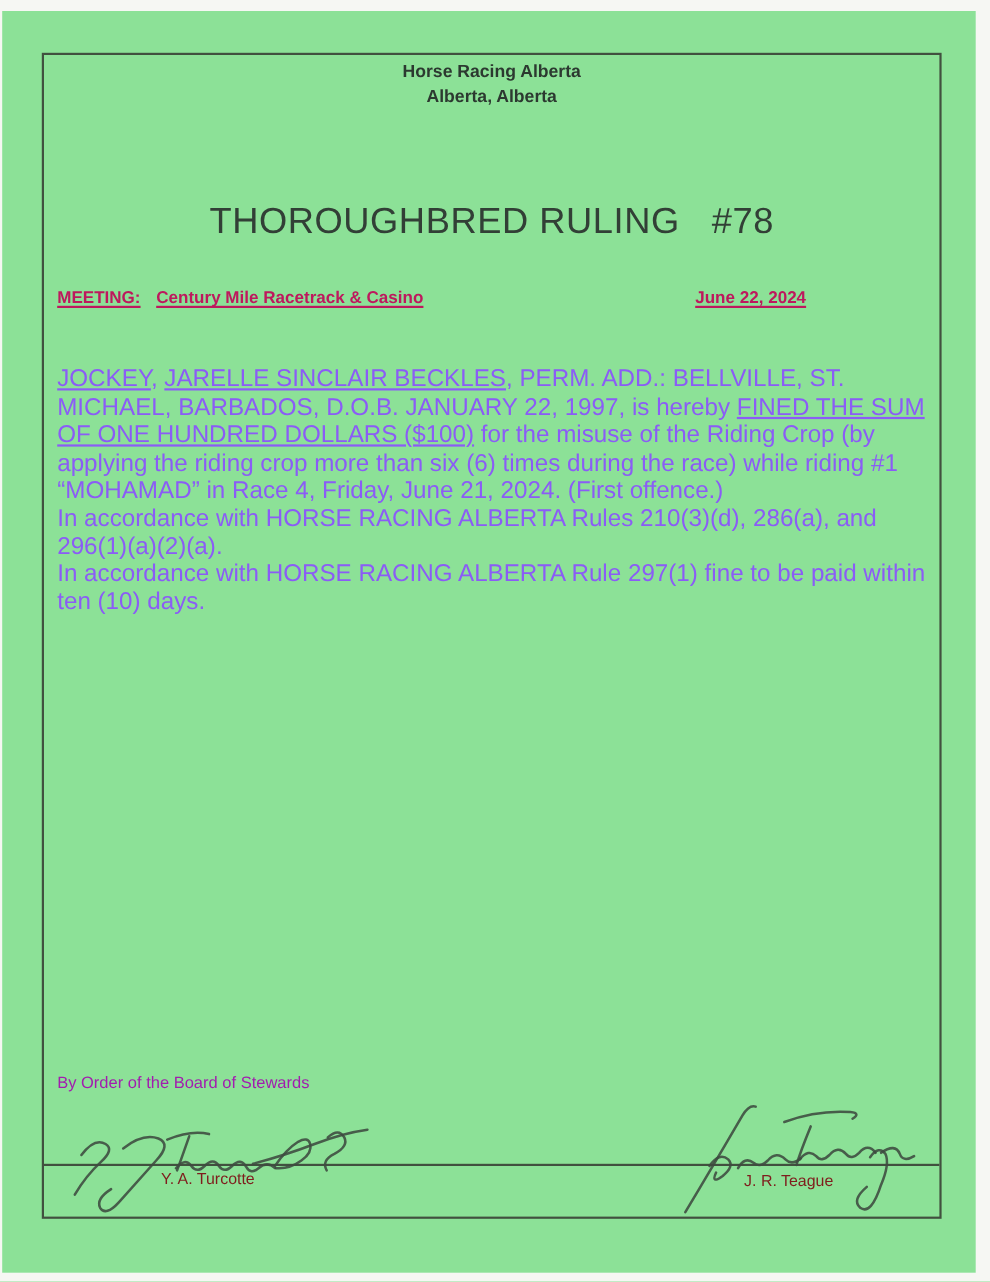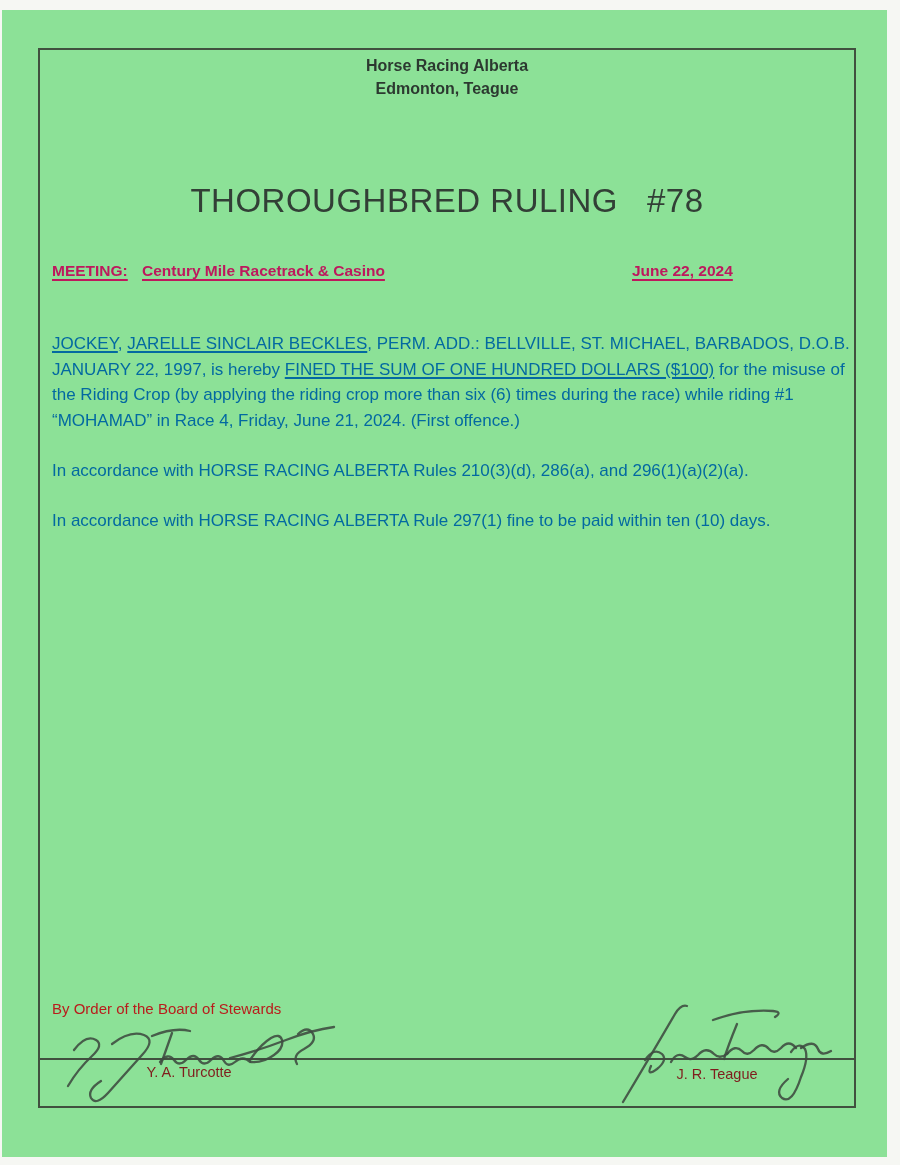--- a/index.html
+++ b/index.html
@@ -38,33 +38,33 @@
     text-decoration:underline;
     text-decoration-thickness:2px;
     text-underline-offset:3px;
     position:absolute;white-space:nowrap;
   }
   .m-label{left:0;}
   .m-venue{left:90px;}
   .m-date{left:580px;}
   .para{
     position:absolute;left:12px;width:800px;margin:0;
-    font-size:17px;line-height:25.5px;color:#0369a1;
+    font-size:22px;line-height:25.5px;color:#8b5cf6;
   }
   .p1{top:281px;}
   .p2{top:408px;}
   .p3{top:458px;}
   .u{
     text-decoration:underline;
     text-decoration-thickness:1.6px;
     text-underline-offset:2px;
   }
   .by-order{
     position:absolute;left:12px;top:926px;
-    font-size:15px;color:#b91c1c;margin-top:24px;
+    font-size:15px;color:#a21caf;
   }
   .sig-line{
     position:absolute;left:0;width:100%;top:1008px;height:0;
     border-top:2px solid #41503f;
   }
   .sig{position:absolute;pointer-events:none;}
   .sig path{fill:none;stroke:#3d4a40;stroke-width:2.3;stroke-linecap:round;stroke-linejoin:round;opacity:0.88;}
   .sig-left{left:20px;top:966px;}
   .sig-right{left:555px;top:950px;}
   .sig-name{
@@ -76,21 +76,21 @@
 </head>
 <body>
 
 <div class="page">
   <div class="paper"></div>
 
   <div class="frame">
 
     <div class="org">
       <div>Horse Racing Alberta</div>
-      <div>Edmonton, Teague</div>
+      <div>Alberta, Alberta</div>
     </div>
 
     <h1 class="title">THOROUGHBRED RULING   #78</h1>
 
     <div class="meeting">
       <span class="m-label">MEETING:</span>
       <span class="m-venue">Century Mile Racetrack &amp; Casino</span>
       <span class="m-date">June 22, 2024</span>
     </div>
 

